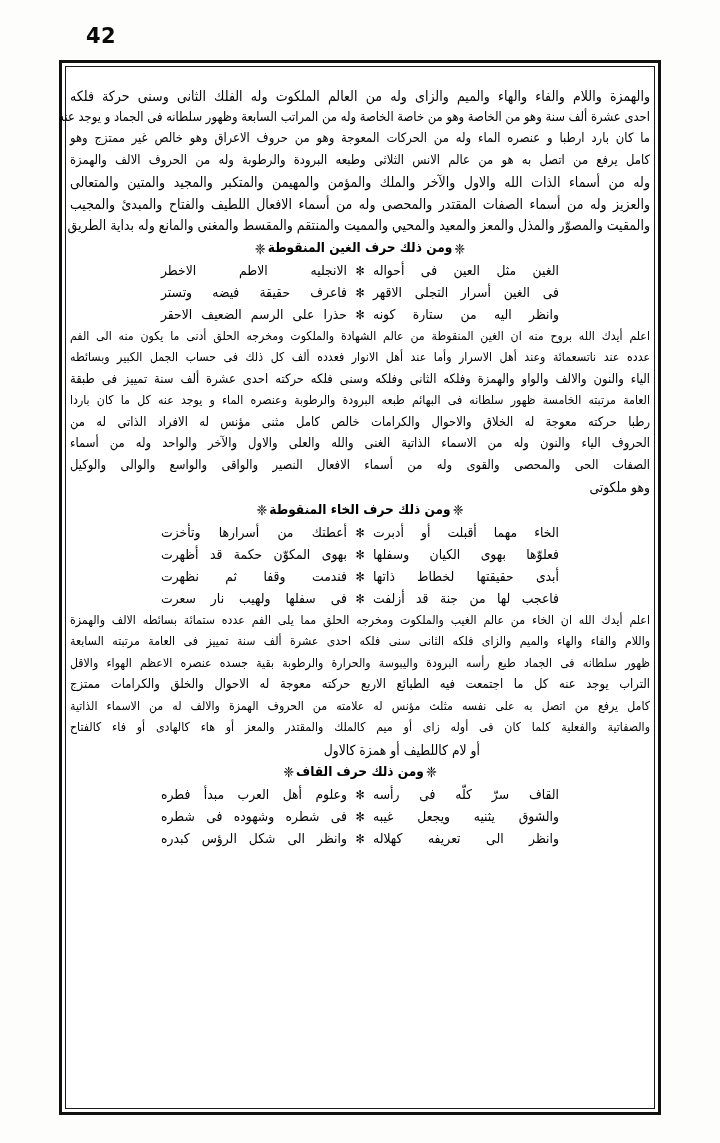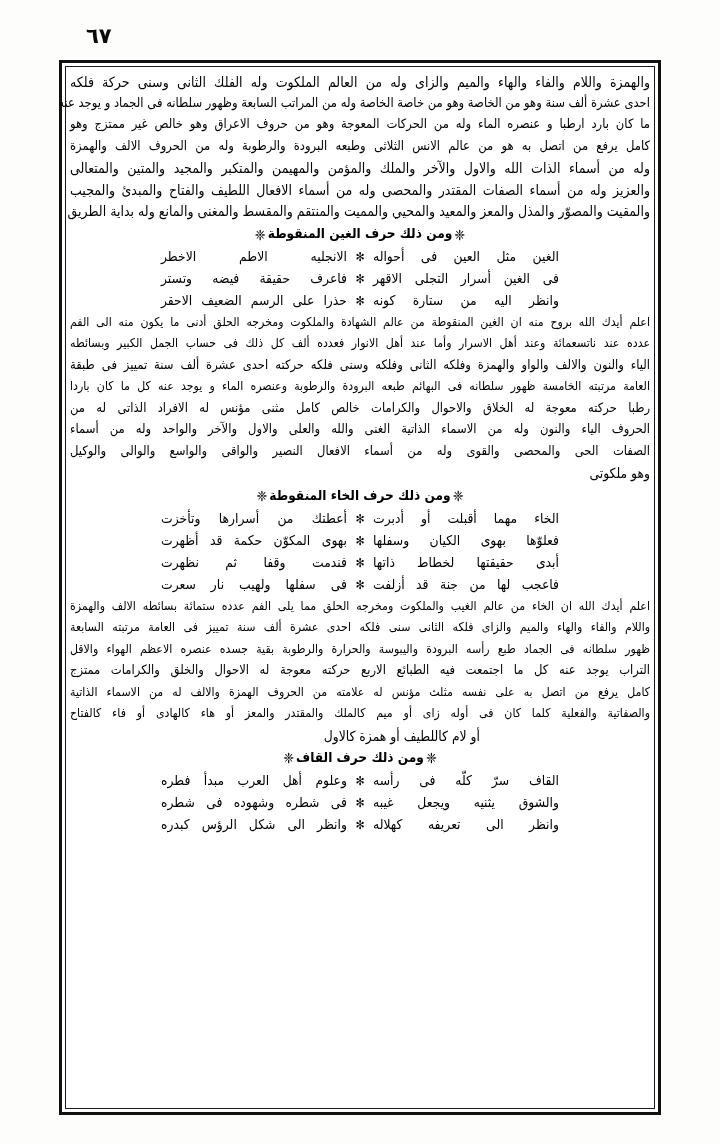--- a/index.html
+++ b/index.html
@@ -51,21 +51,21 @@
   }
   .frame-inner {
     position: absolute;
     inset: 3px;
     border: 1px solid #1a1a1a;
     box-sizing: border-box;
   }
 
   .text-area {
     position: absolute;
-    top: 68px;
+    top: 82px;
     right: 66px;
     left: 66px;
     height: 1040px;
     box-sizing: border-box;
     padding: 3px 4px 0 4px;
   }
 
   
   .line {
     font-family: "DejaVu Sans", sans-serif;
@@ -147,21 +147,21 @@
   .tailline.indented {
     text-align: right;
     padding-right: 170px;
   }
 </style>
 </head>
 <body>
 
 <div class="page">
 
-  <div class="folio">٦٧</div>
+  <div class="folio">42</div>
 
   <div class="frame-outer">
     <div class="frame-inner"></div>
   </div>
 
   <div class="text-area">
 
     <div class="line">والهمزة واللام والفاء والهاء والميم والزاى وله من العالم الملكوت وله الفلك الثانى وسنى حركة فلكه</div>
     <div class="line narrow">احدى عشرة ألف سنة وهو من الخاصة وهو من خاصة الخاصة وله من المراتب السابعة وظهور سلطانه فى الجماد و يوجد عنه</div>
     <div class="line narrow">ما كان بارد ارطبا و عنصره الماء وله من الحركات المعوجة وهو من حروف الاعراق وهو خالص غير ممتزج وهو</div>

